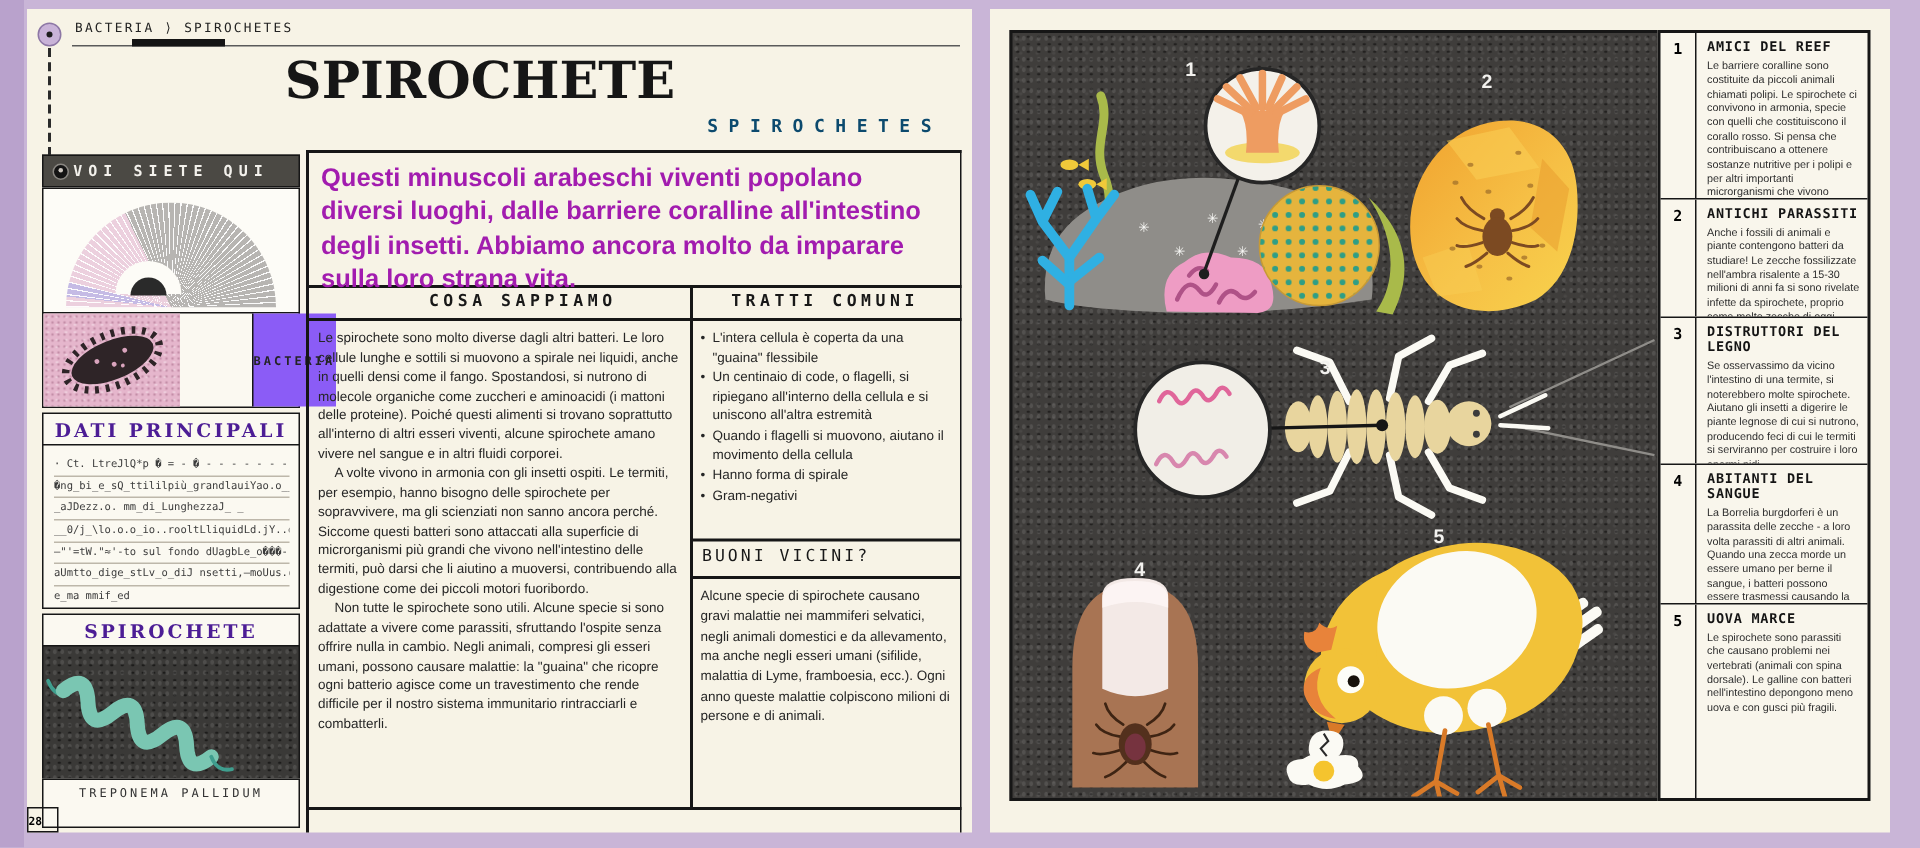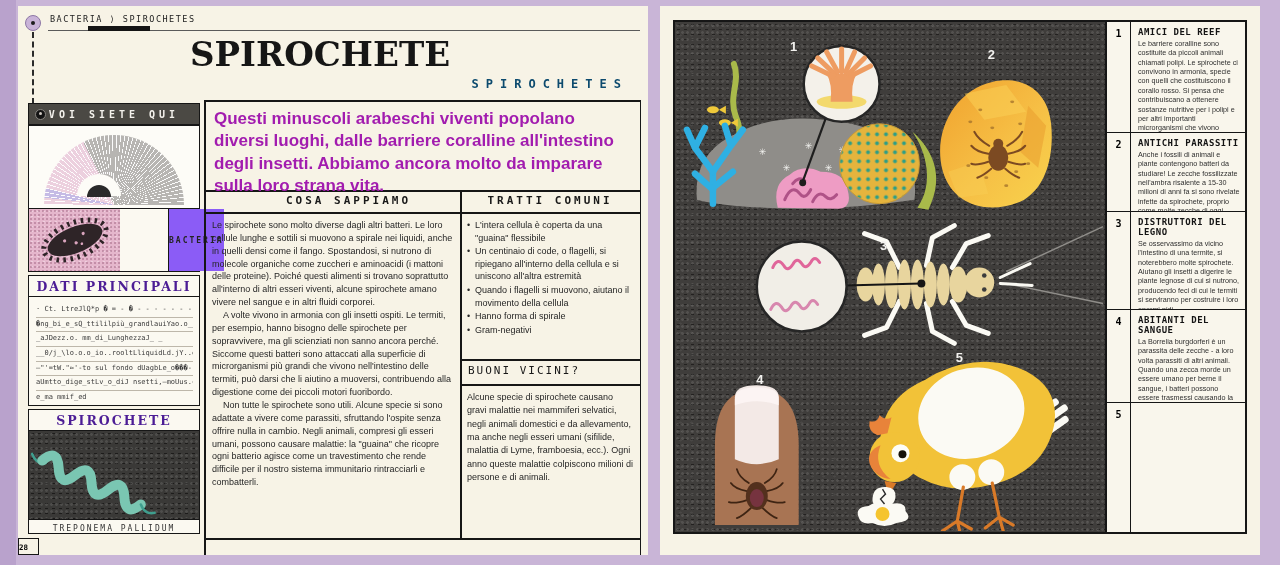--- a/index.html
+++ b/index.html
@@ -57,21 +57,21 @@
   .s-dati-h { left:10px; top:269px; width:172px; }
   .s-dati { left:10px; top:290px; width:172px; height:110px; padding:6px 6px 0 7px;
             font-family:"DejaVu Sans Mono",monospace; font-size:7px; line-height:1.95; color:#3c3c3c; overflow:hidden; }
   .s-dati div { border-bottom:1px solid #bdb7aa; white-space:nowrap; overflow:hidden; }
   .s-esem-h { left:10px; top:403px; width:172px; }
   .s-esem { left:10px; top:424px; width:172px; height:90px; padding:0;
      background-color:#3a3937;
      background-image: radial-gradient(rgba(255,255,255,0.10) 1px, transparent 1.4px),
                        radial-gradient(rgba(0,0,0,0.5) 1px, transparent 1.4px);
      background-size:5px 7px, 7px 5px; }
-  .s-cap { left:10px; top:513px; width:172px; height:15px; text-align:center; padding-top:4px;
+  .s-cap { left:10px; top:513px; width:172px; height:33px; text-align:center; padding-top:4px;
            font-size:8px; letter-spacing:2px; color:#333; }
 
   
   .ln { position:absolute; background:#161616; }
   .intro { position:absolute; left:196px; top:102px; width:418px;
            font-weight:bold; font-size:17px; line-height:1.31; color:#a21caf; }
   .colhdr { position:absolute; top:188px; text-align:center; font-weight:bold; font-size:11px; letter-spacing:3px; color:#181818; }
   .h-col1 { left:186px; width:289px; }
   .h-col2 { left:442px; width:180px; }
   .col1 { position:absolute; left:194px; top:213px; width:242px; font-size:9px; line-height:1.43; color:#262626; }
@@ -417,15 +417,19 @@
     </div>
     <div class="nrow" style="height:93px;">
       <div class="nnum mono">4</div>
       <div class="nbody">
         <div class="ntitle">ABITANTI DEL SANGUE</div>
         <div class="ntext">La Borrelia burgdorferi è un parassita delle zecche - a loro volta parassiti di altri animali. Quando una zecca morde un essere umano per berne il sangue, i batteri possono essere trasmessi causando la malattia di Lyme.</div>
       </div>
     </div>
     <div class="nrow" style="flex:1;">
       <div class="nnum mono">5</div>
+      <div class="nbody">
+        <div class="ntitle">UOVA MARCE</div>
+        <div class="ntext">Le spirochete sono parassiti che causano problemi nei vertebrati (animali con spina dorsale). Le galline con batteri nell'intestino depongono meno uova e con gusci più fragili.</div>
+      </div>
     </div>
   </div>
 </div>
 
 </body></html>

